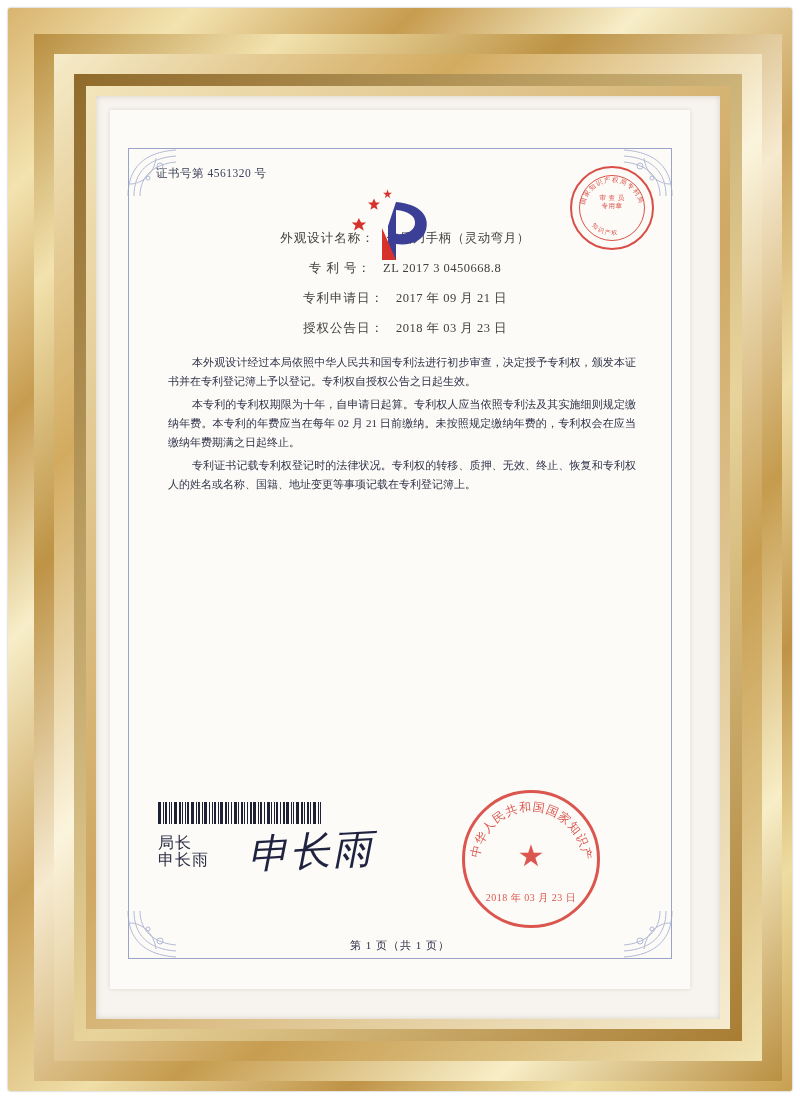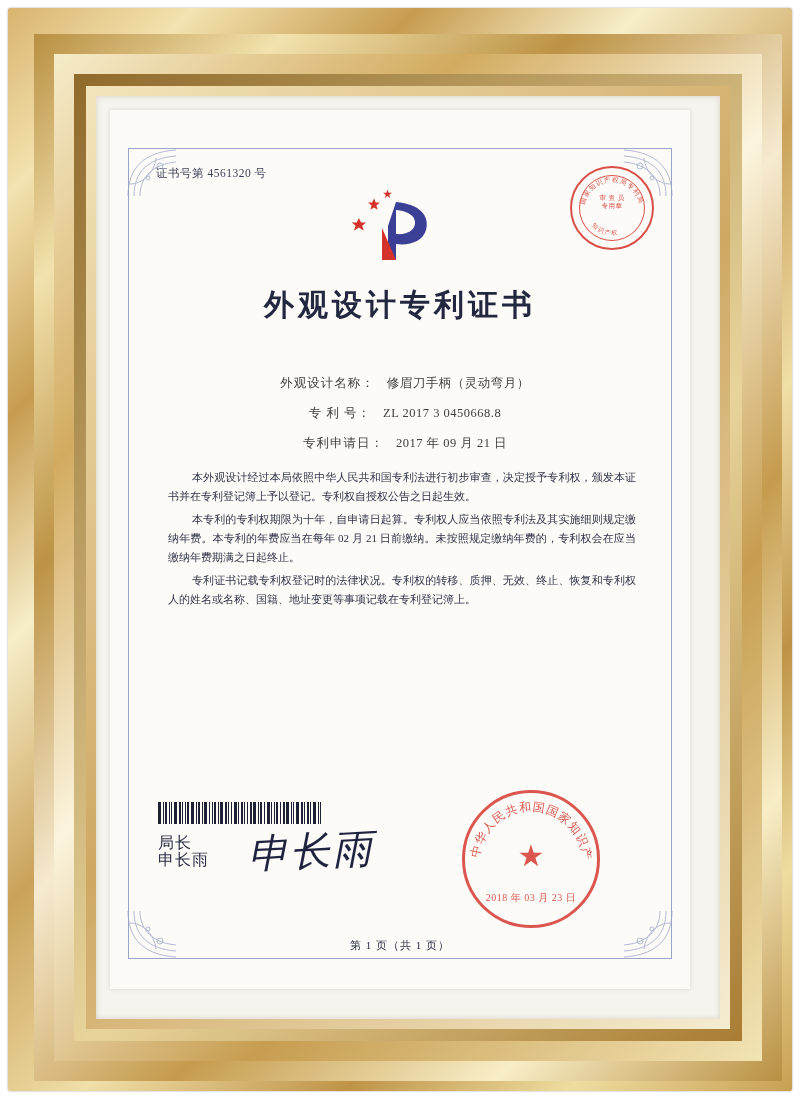--- a/index.html
+++ b/index.html
@@ -352,31 +352,33 @@
             <textPath href="#arcBot" startOffset="16%">知识产权</textPath>
           </text>
         </svg>
       </div>
       <div class="mid-text">
         <div>审 查 员</div>
         <div>专用章</div>
       </div>
     </div>
 
-    <div class="title">外观设计专利证书</div>
 
     <div class="fields">
       <div class="field">
         <span class="lbl">外观设计名称：</span><span class="val">修眉刀手柄（灵动弯月）</span>
       </div>
       <div class="field">
         <span class="lbl">专 利 号：</span><span class="val">ZL 2017 3 0450668.8</span>
       </div>
       <div class="field">
         <span class="lbl">专利申请日：</span><span class="val">2017 年 09 月 21 日</span>
+      </div>
+      <div class="field">
+        <span class="lbl">授权公告日：</span><span class="val">2018 年 03 月 23 日</span>
       </div>
     </div>
 
     <div class="para-block">
       <p class="para">本外观设计经过本局依照中华人民共和国专利法进行初步审查，决定授予专利权，颁发本证书并在专利登记簿上予以登记。专利权自授权公告之日起生效。</p>
       <p class="para">本专利的专利权期限为十年，自申请日起算。专利权人应当依照专利法及其实施细则规定缴纳年费。本专利的年费应当在每年 02 月 21 日前缴纳。未按照规定缴纳年费的，专利权会在应当缴纳年费期满之日起终止。</p>
       <p class="para">专利证书记载专利权登记时的法律状况。专利权的转移、质押、无效、终止、恢复和专利权人的姓名或名称、国籍、地址变更等事项记载在专利登记簿上。</p>
     </div>
 
   </div>

